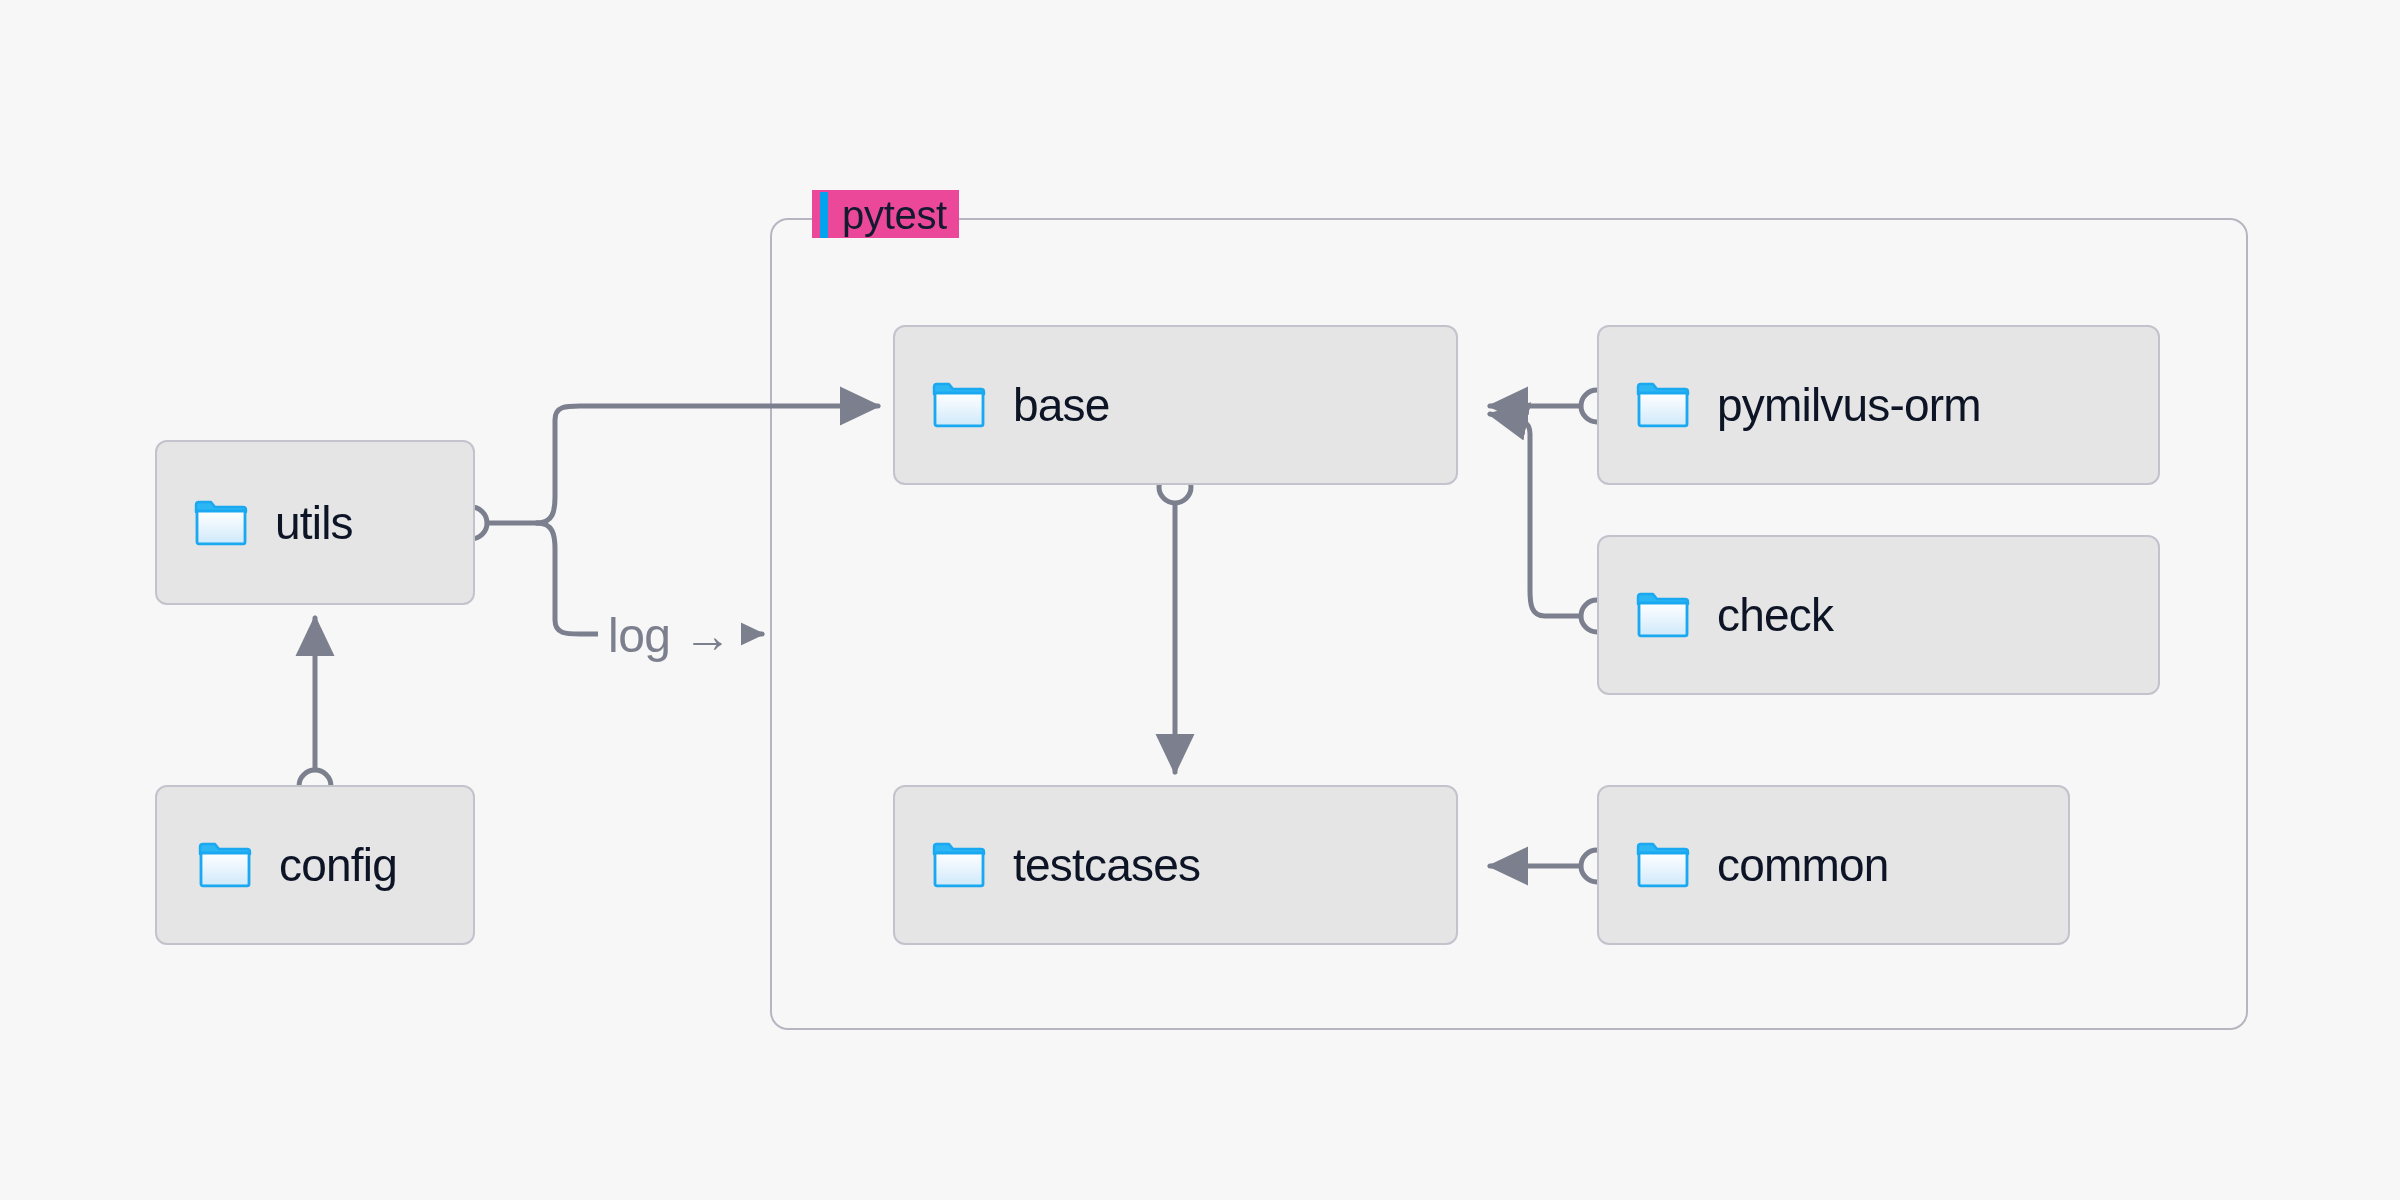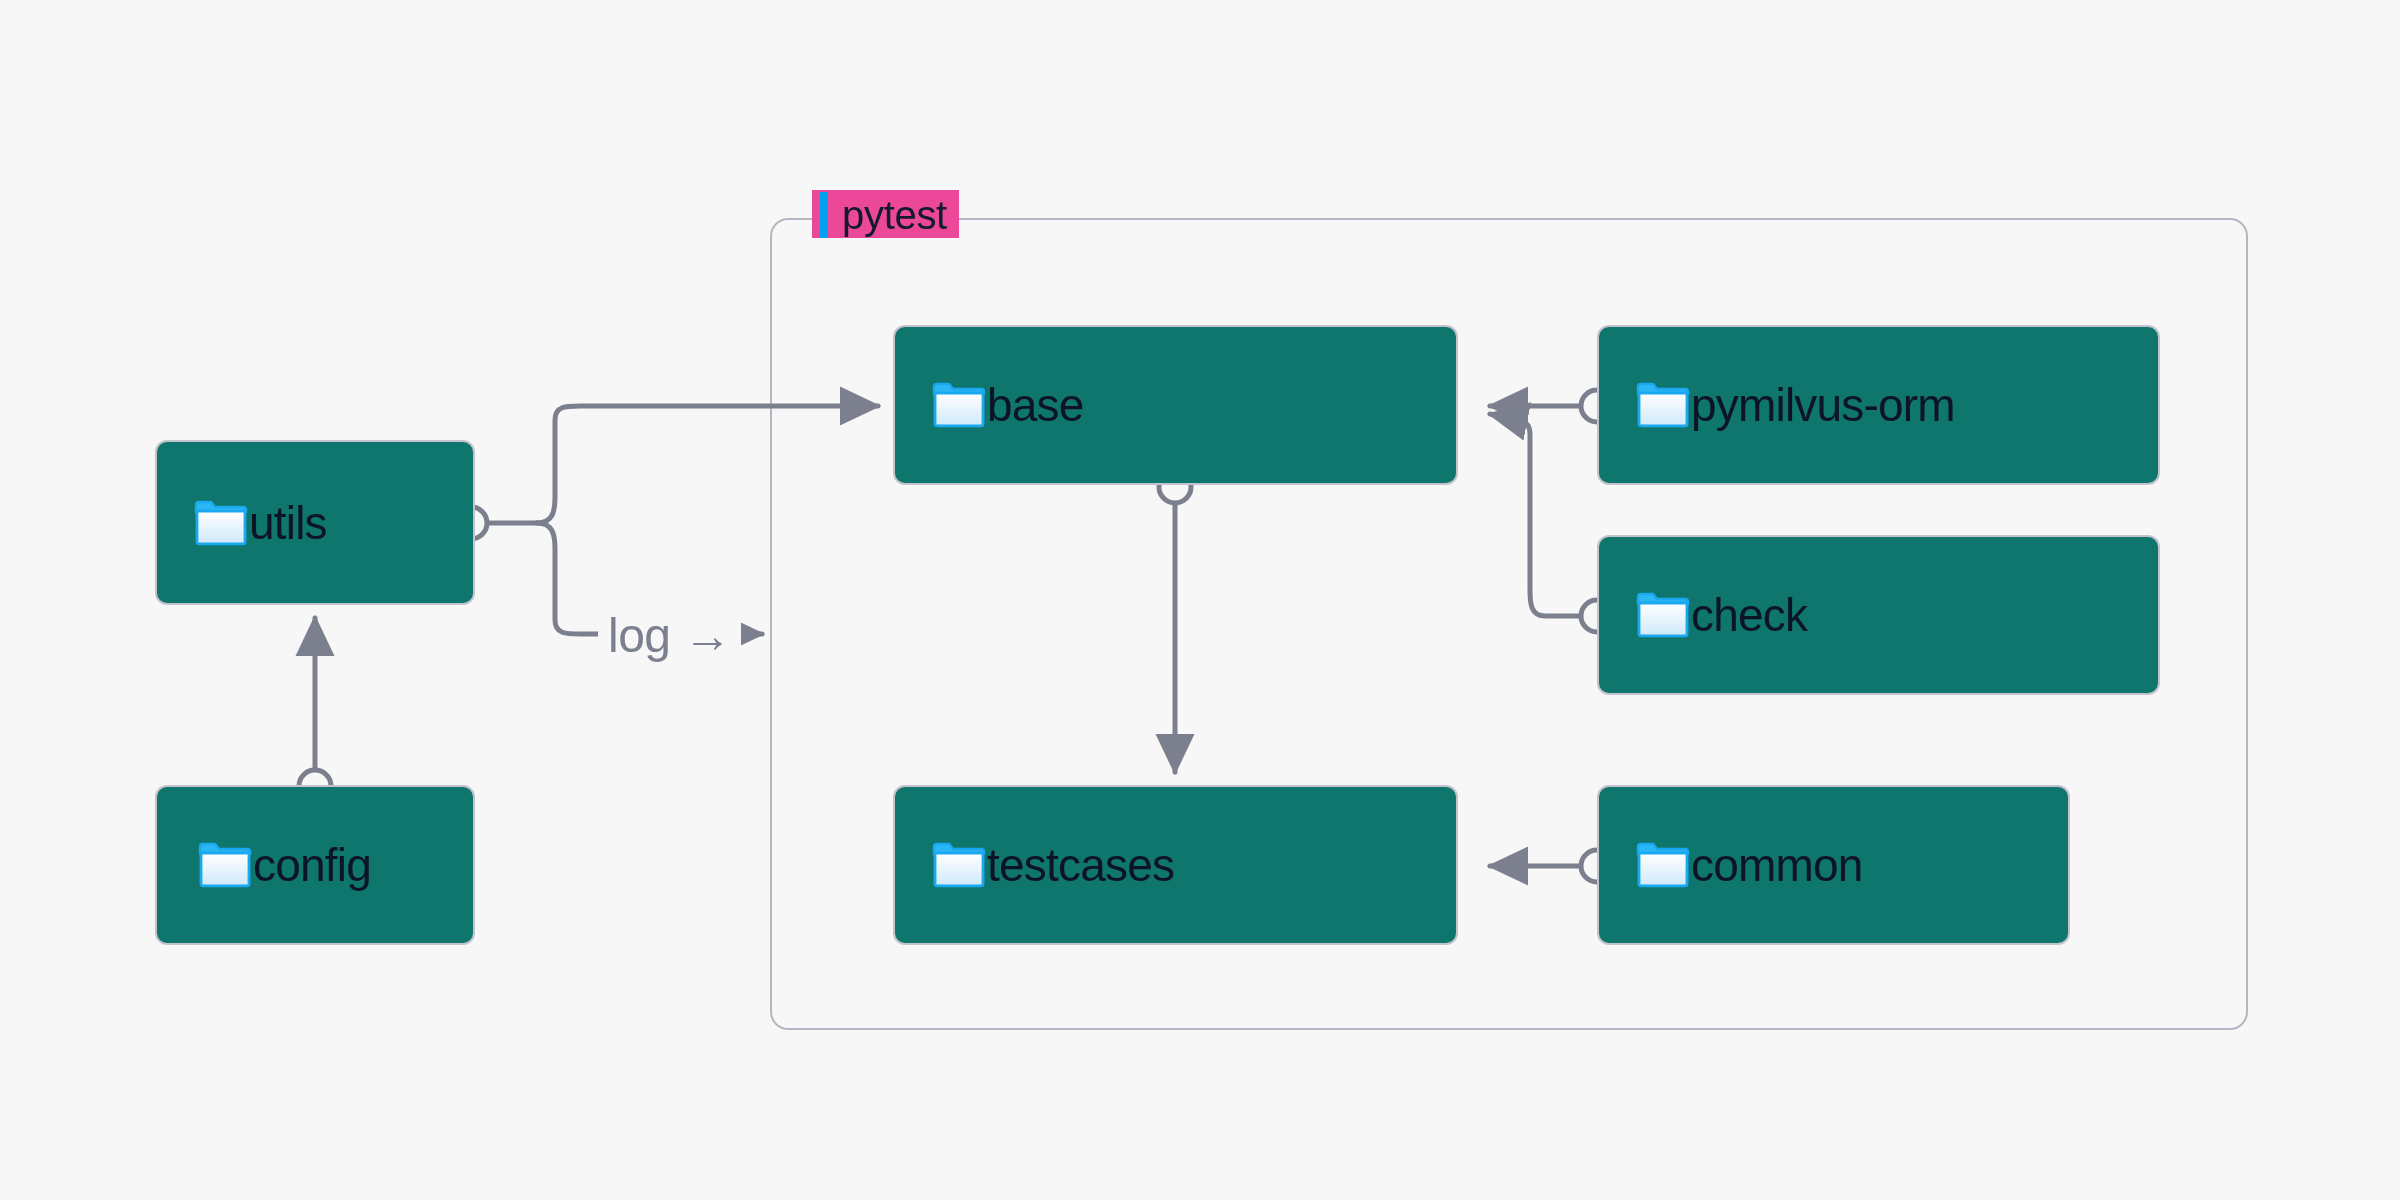--- a/index.html
+++ b/index.html
@@ -49,26 +49,27 @@
   }
   .group-title {
     font-size: 40px;
     color: #121a2e;
     letter-spacing: -0.3px;
     white-space: nowrap;
   }
   .node {
     position: absolute;
     box-sizing: border-box;
-    background: #0f766e;
+    background: #e5e5e5;
     border: 2px solid #c3c3cd;
     border-radius: 12px;
     display: flex;
     align-items: center;
     padding-left: 36px;
+    gap: 26px;
   }
   .node-label {
     font-size: 46px;
     color: #0d1426;
     letter-spacing: -0.8px;
     white-space: nowrap;
   }
   .folder-icon {
     flex: 0 0 auto;
     width: 56px;

